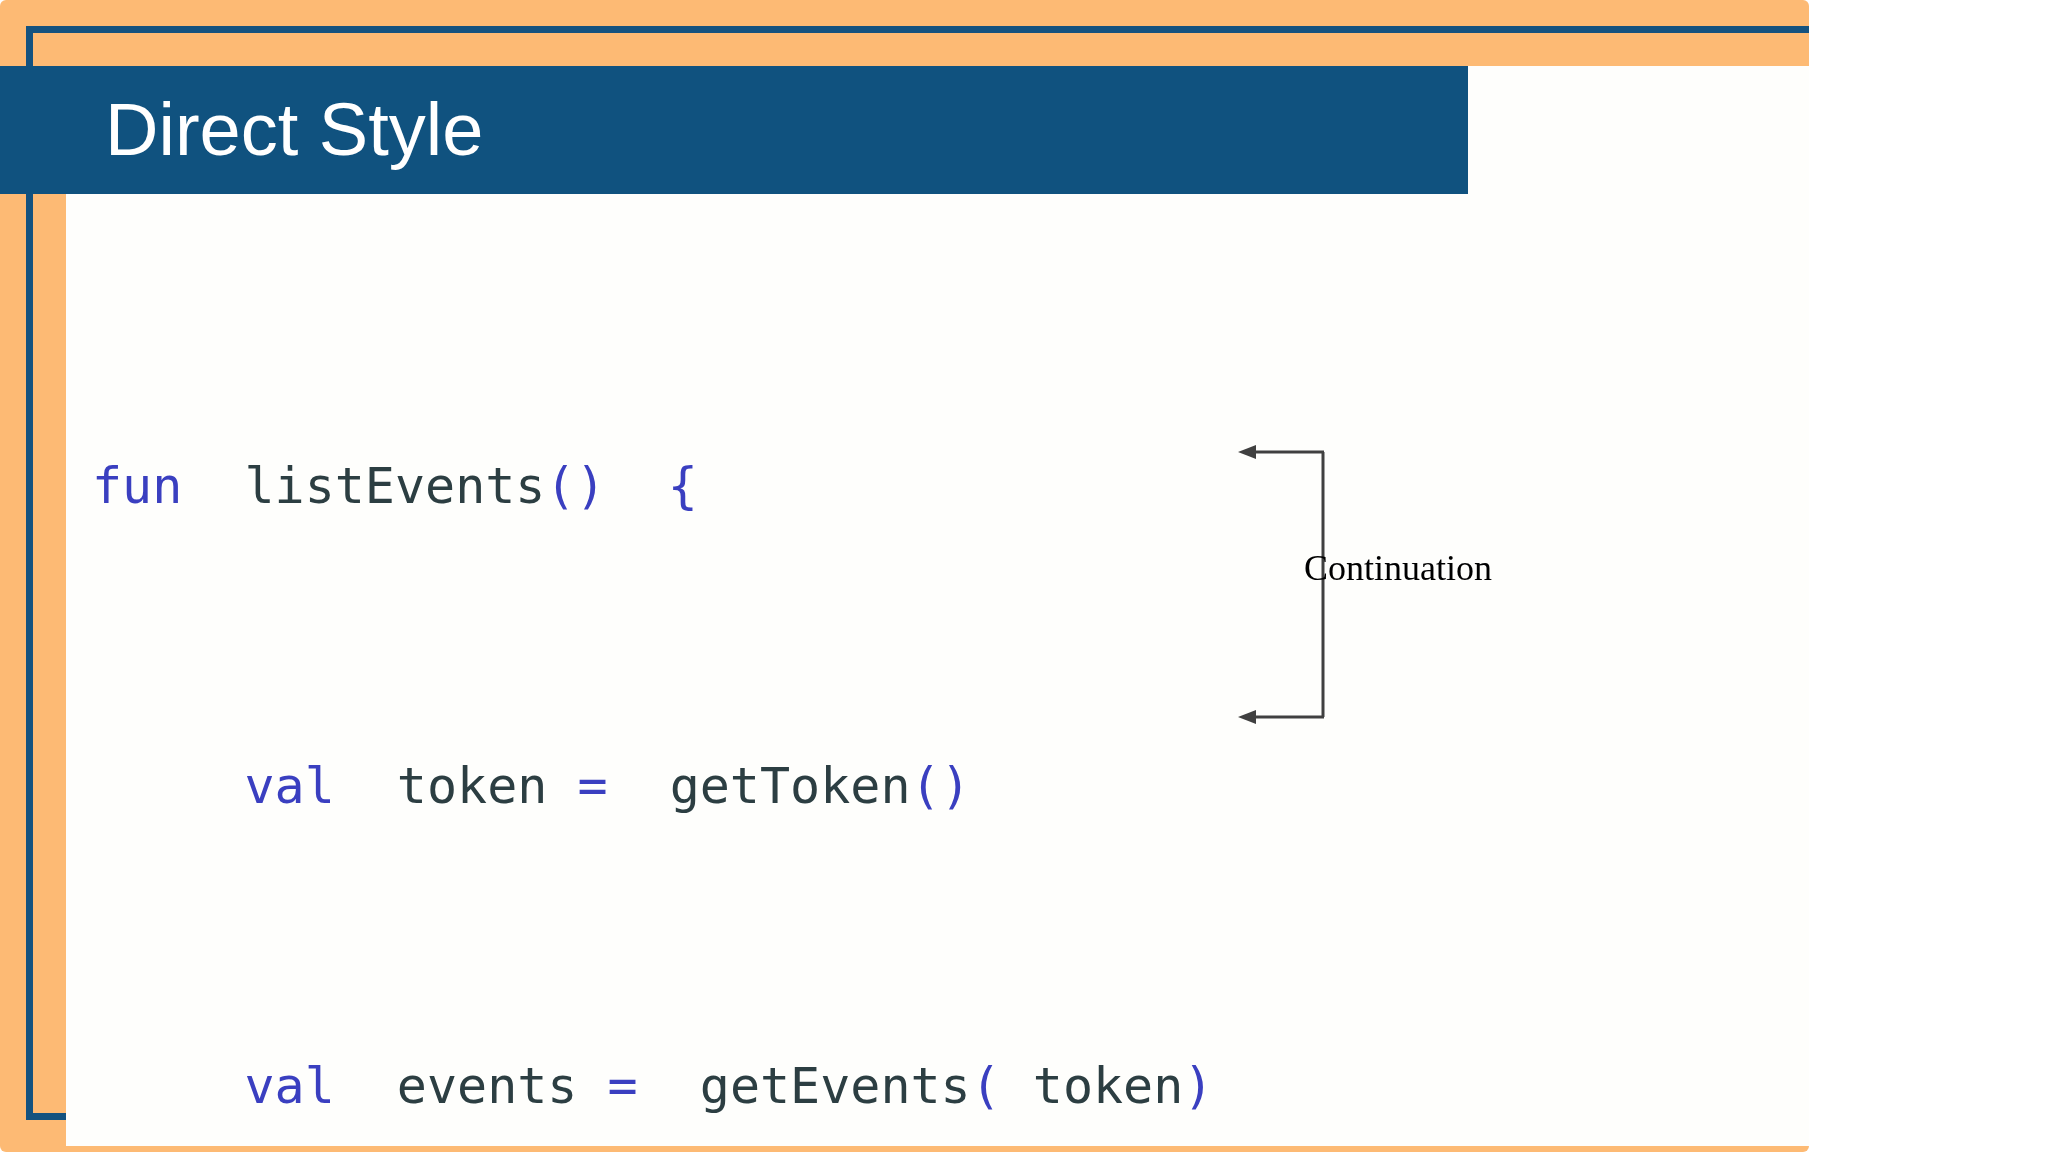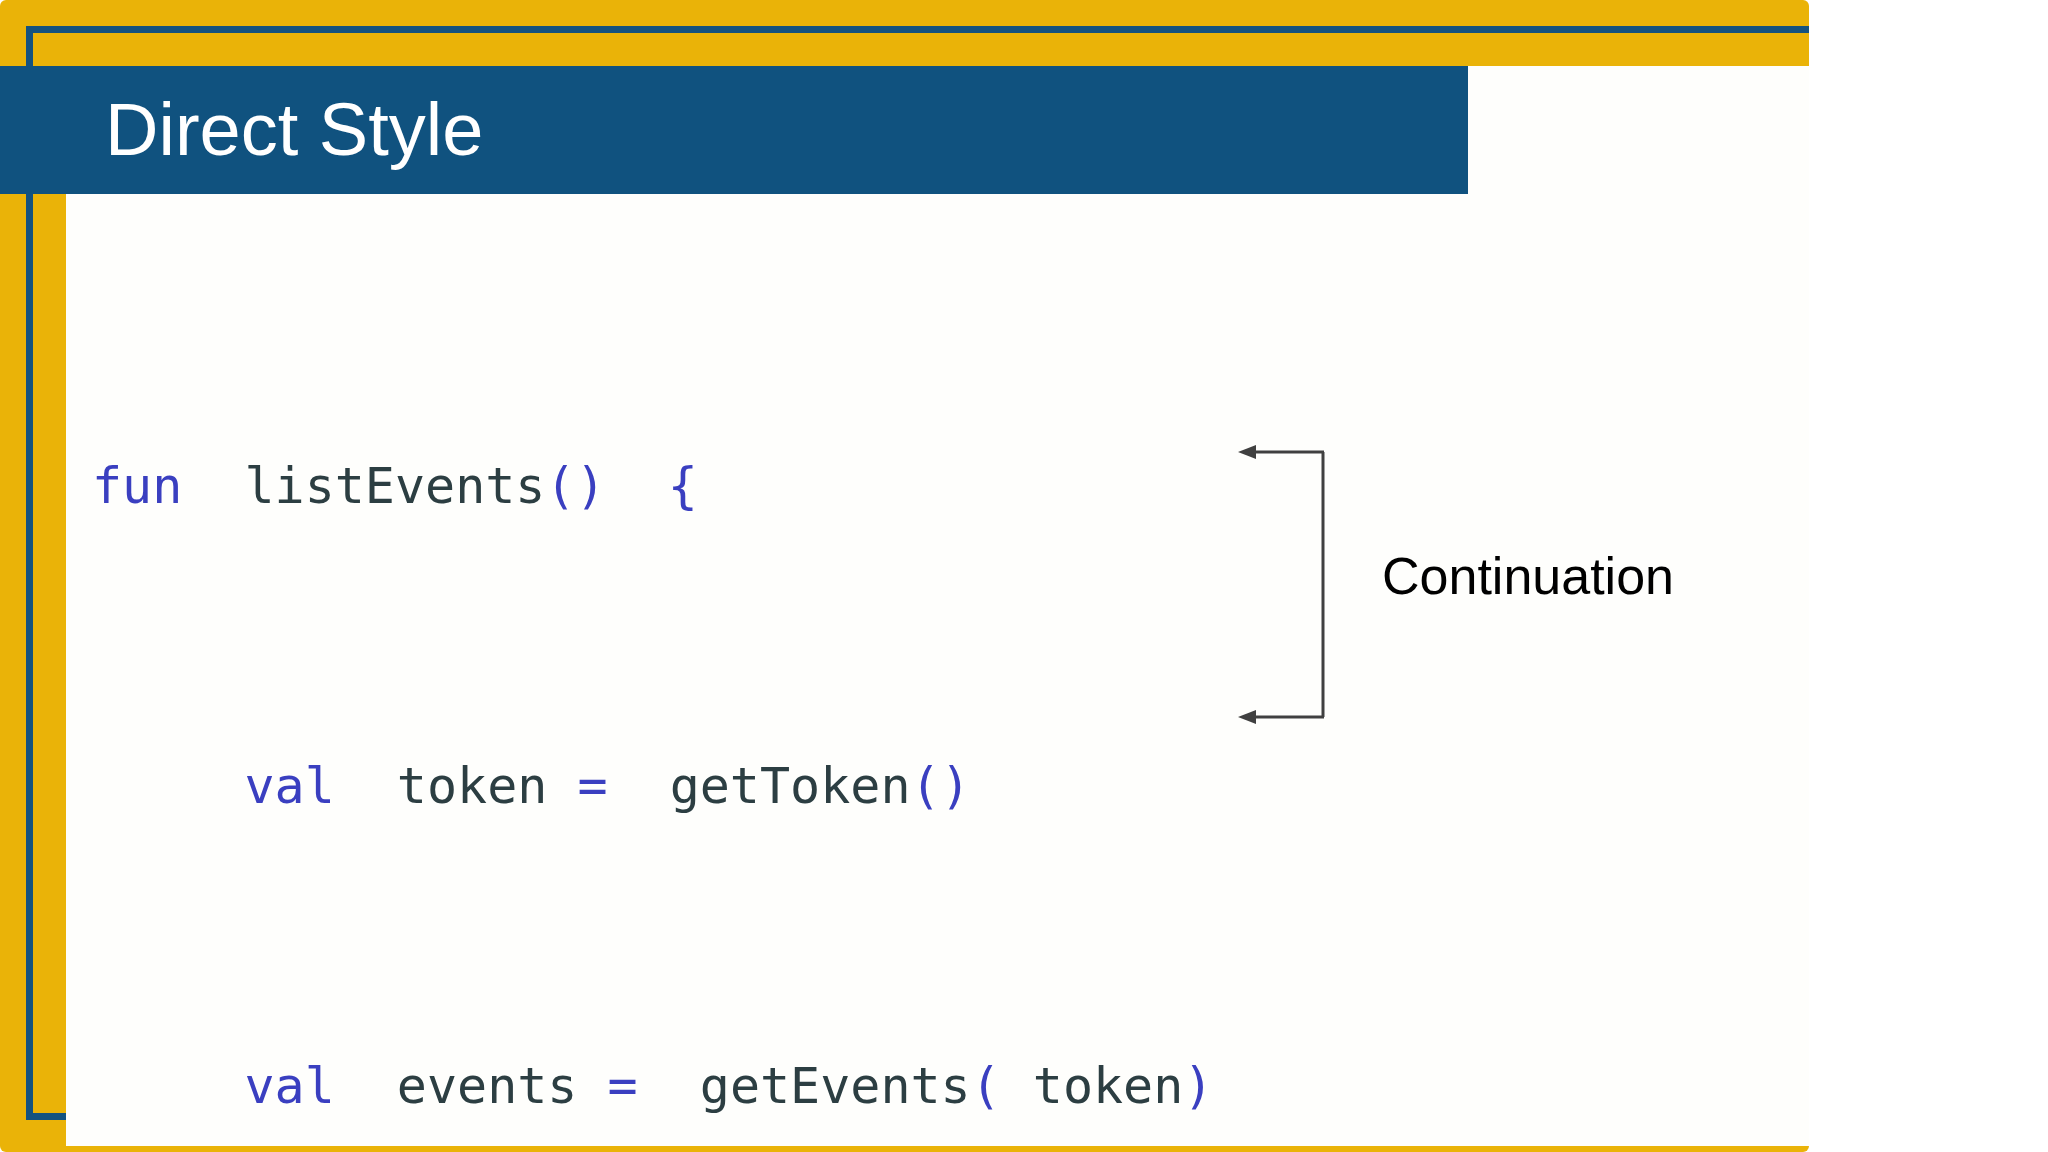--- a/index.html
+++ b/index.html
@@ -8,21 +8,21 @@
     padding: 0;
     background: #ffffff;
   }
   body {
     font-family: "Liberation Sans", sans-serif;
   }
   .slide {
     position: relative;
     width: 1809px;
     height: 1152px;
-    background: #eab308;
+    background: #fdba74;
     overflow: hidden;
     border-radius: 6px;
   }
 
   
   .frame {
     position: absolute;
     left: 26px;
     top: 26px;
     width: 1994px;
@@ -91,24 +91,24 @@
     width: 640px;
     height: 320px;
     pointer-events: none;
   }
   .annotation svg {
     display: block;
     overflow: visible;
   }
   .cont-label {
     position: absolute;
-    left: 1382px;
+    left: 1304px;
     top: 550px;
-    font-family: Liberation Sans, sans-serif;
-    font-size: 52px;
+    font-family: Liberation Serif, serif;
+    font-size: 36px;
     color: #000000;
     white-space: nowrap;
     line-height: 1;
   }
 </style>
 </head>
 <body>
 
 <div class="slide">
 

